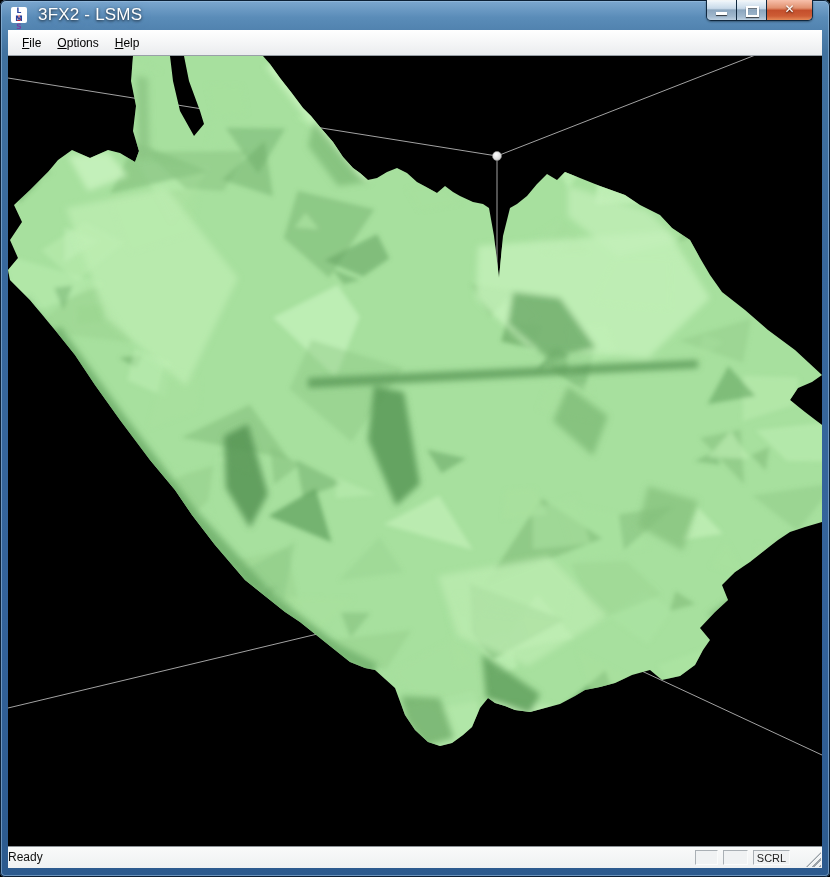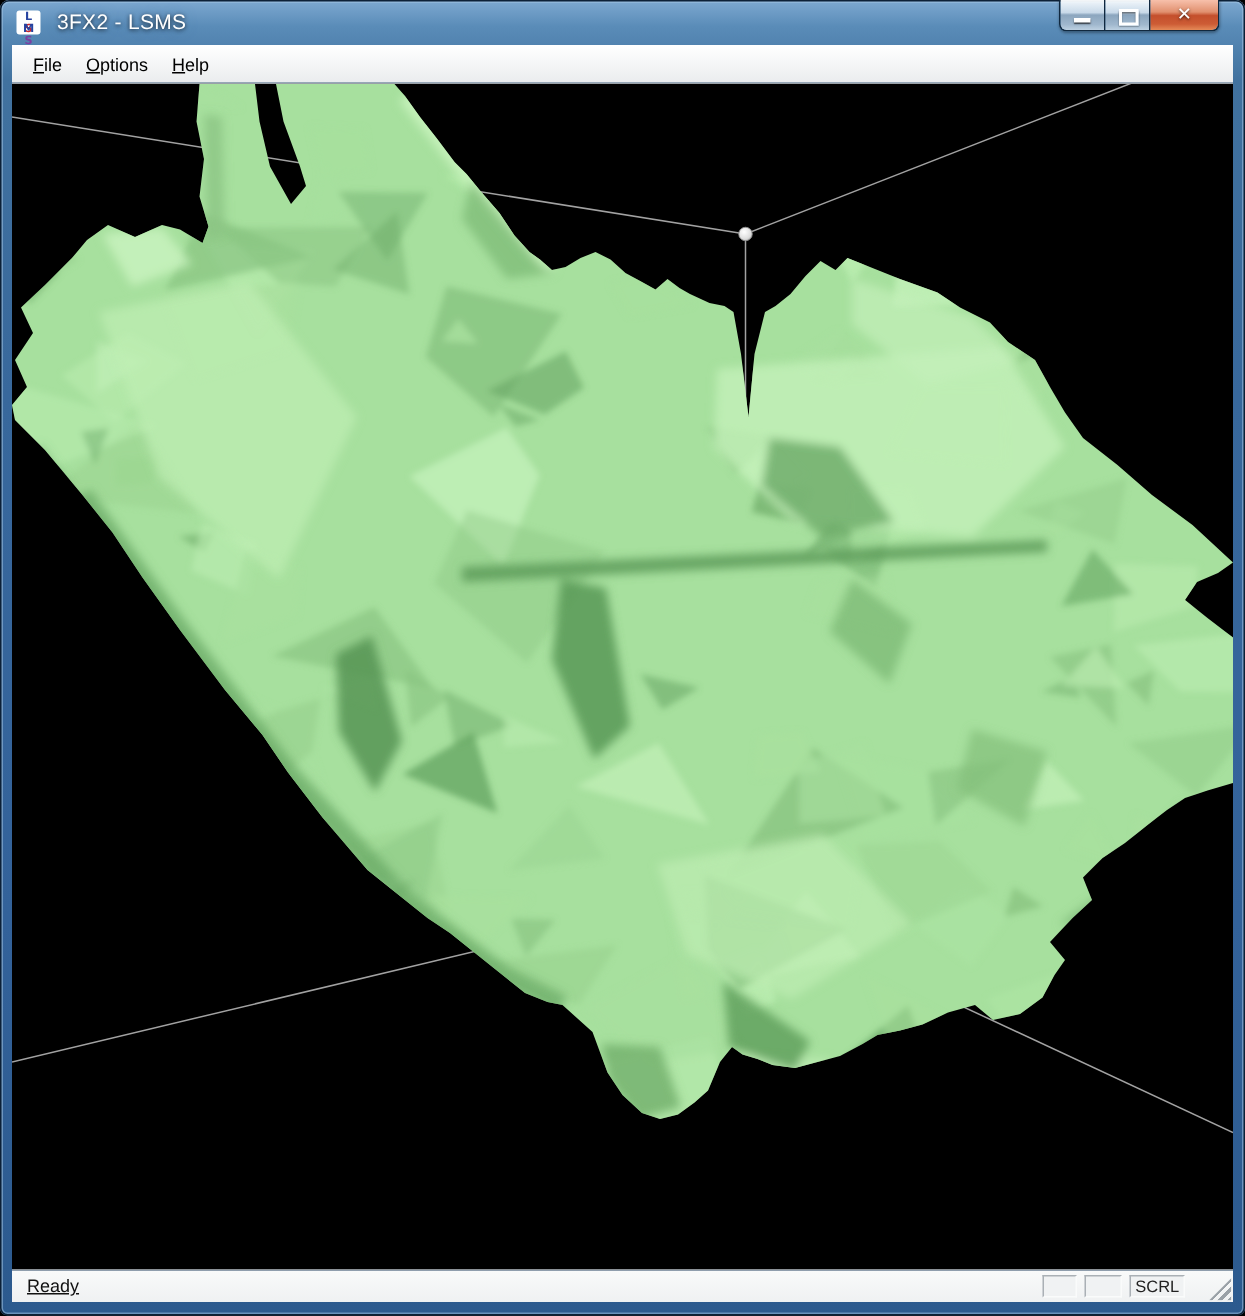--- a/index.html
+++ b/index.html
@@ -6,21 +6,21 @@
   body{width:830px;height:877px;font-family:"Liberation Sans","DejaVu Sans",sans-serif;-webkit-font-smoothing:antialiased;}
   .window{position:relative;width:830px;height:877px;border-radius:6px 6px 5px 5px;overflow:hidden;
     background:linear-gradient(180deg,#7ea9d1 0%,#5a8cb8 2%,#41729f 6%,#38689c 30%,#33629a 70%,#2c5a8e 100%);
     box-shadow:inset 0 0 0 1px #0c2036, inset 0 0 0 2px rgba(160,195,225,.55);}
   
   .titlebar{position:absolute;top:0;left:0;right:0;height:30px;}
   .app-icon{position:absolute;top:7px;left:11px;width:16px;height:16px;background:#fff;border-radius:2px;
     display:flex;flex-direction:column;justify-content:center;line-height:7px;text-align:center;
     font-size:7.5px;font-weight:bold;font-family:"DejaVu Sans",sans-serif;}
   .app-icon span{display:block;height:8px;}
-  .title-text{position:absolute;left:38px;top:0;height:40px;line-height:29px;color:#fff;font-size:14px;
+  .title-text{position:absolute;left:38px;top:0;height:40px;line-height:29px;color:#fff;font-size:17px;
     text-shadow:0 1px 3px rgba(0,0,0,.8),0 0 8px rgba(80,130,180,.9);letter-spacing:.2px;}
   .window-buttons{position:absolute;top:0;right:17px;height:20px;display:flex;
     border:1px solid #10283f;border-top:none;border-radius:0 0 5px 5px;overflow:hidden;
     box-shadow:0 1px 2px rgba(0,0,0,.35), inset 0 1px 0 rgba(255,255,255,.55);}
   .wbtn{width:29px;height:20px;position:relative;border-right:1px solid #10283f;cursor:pointer;
     background:linear-gradient(180deg,rgba(252,254,255,.92) 0%,rgba(216,228,239,.85) 42%,rgba(148,169,189,.8) 50%,rgba(172,191,209,.85) 82%,rgba(200,216,230,.9) 100%);}
   .wbtn:last-child{width:45px;border-right:none;border-radius:0 0 4px 0;
     background:linear-gradient(180deg,#f7c0ab 0%,#e1906f 40%,#c44f2c 52%,#cd5c35 80%,#e58a58 100%);}
   .glyph-min{position:absolute;left:50%;bottom:5px;width:11px;height:3px;margin-left:-5.5px;background:#fff;
     box-shadow:0 1px 1px rgba(0,0,0,.7);}
@@ -33,21 +33,21 @@
     padding-left:6px;background:linear-gradient(180deg,#ffffff 0%,#f4f5f6 55%,#eaecee 100%);
     border-bottom:1px solid #98a0a7;box-sizing:border-box;}
   .menu-item{display:flex;align-items:center;padding:0 8px;font-size:12px;color:#000;cursor:default;}
   .menu-item u{text-decoration:underline;}
   
   .viewport{position:absolute;top:56px;left:8px;width:814px;height:790px;background:#000;}
   .viewport svg{display:block;}
   
   .statusbar{position:absolute;left:8px;right:8px;bottom:9px;height:22px;
     background:linear-gradient(180deg,#f9fafa 0%,#eff1f2 100%);border-top:1px solid #8b9196;box-sizing:border-box;}
-  .status-message{position:absolute;left:10px;top:3px;font-size:12px;color:#111;text-decoration:underline;}
+  .status-message{position:absolute;left:0;top:3px;font-size:12px;color:#111;}
   .status-panes{position:absolute;right:32px;top:3px;display:flex;gap:5px;}
   .pane{height:15px;box-sizing:border-box;border:1px solid #aab0b5;border-bottom-color:#fafbfb;border-right-color:#fafbfb;
     font-size:11px;color:#222;text-align:center;line-height:14px;background:#f0f2f3;}
   .pane.p1{width:23px}.pane.p2{width:25px}.pane.p3{width:37px}
   .resize-grip{position:absolute;right:1px;bottom:1px;width:15px;height:15px;
     background:repeating-linear-gradient(-45deg,#9aa1a7 0 2px,transparent 2px 4.6px);
     clip-path:polygon(100% 0,100% 100%,0 100%);cursor:nwse-resize;}
 </style>
 </head>
 <body>

